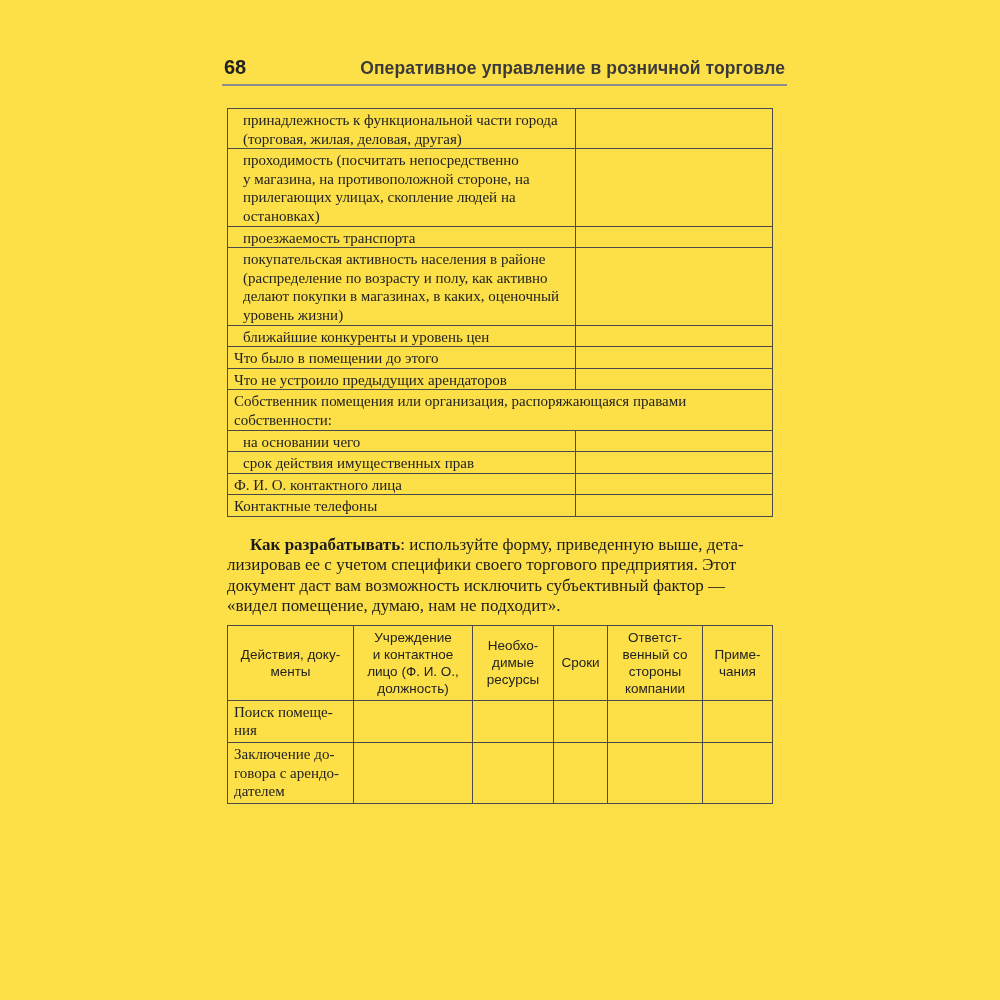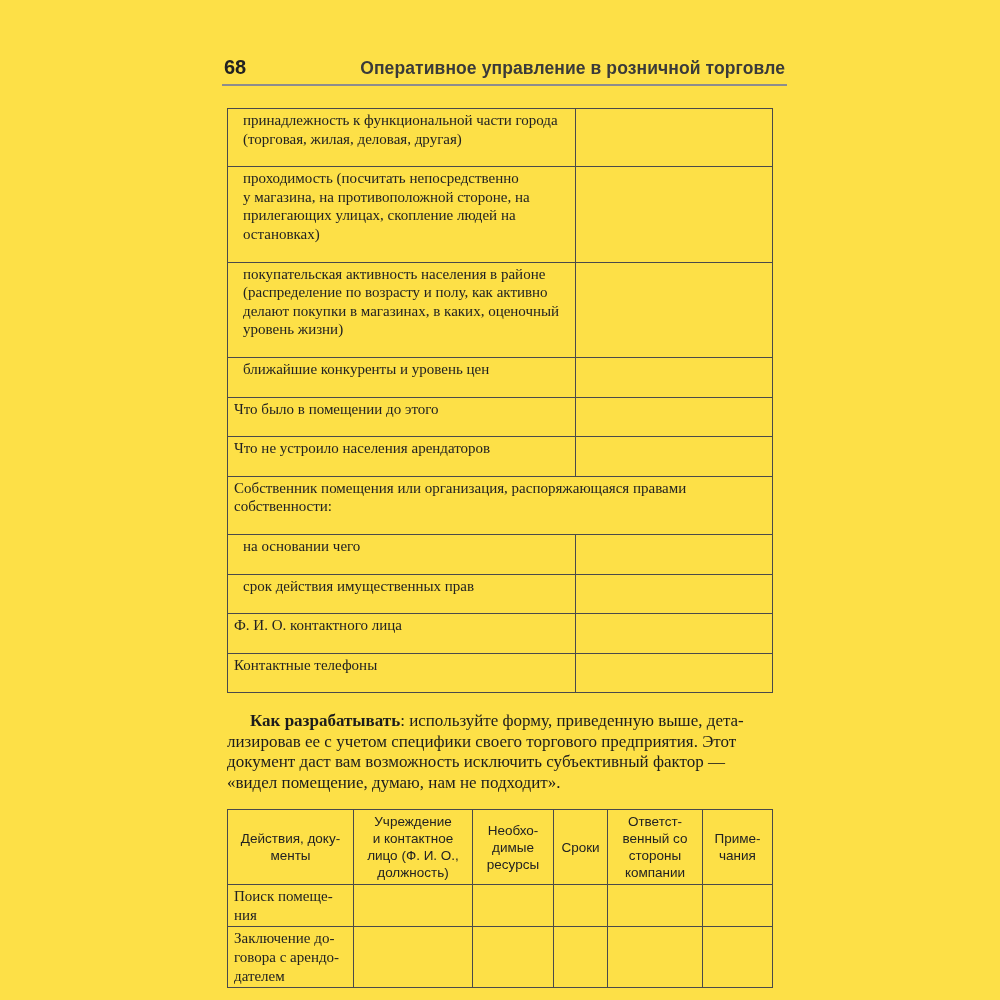--- a/index.html
+++ b/index.html
@@ -22,33 +22,33 @@
   .pagenum{font-size:20px;font-weight:bold;color:#222;}
   .runtitle{font-size:17.5px;font-weight:bold;color:#3a3a3a;letter-spacing:0.1px;}
   .headrule{width:565px;margin-left:-5px;height:2px;background:#8d8d8d;margin-top:5px;}
 
   
   table{border-collapse:collapse;table-layout:fixed;}
   .t1{margin-top:22px;width:546px;}
   .t1 td{
     border:1px solid #4a4a4a;
     font-size:15px;line-height:18.6px;
-    padding:2px 4px 18px 6px;
+    padding:2px 4px 0 6px;
     vertical-align:top;
     white-space:pre-line;
     color:#222;
   }
   .t1 .col-label{width:348px;}
   .t1 .col-blank{width:197px;}
   .t1 td.ind{padding-left:15px;}
   .t1 td.blank{padding:0;}
 
   
   .para{
-    margin:18px 0 16px 0;width:545px;
+    margin:18px 0 8px 0;width:545px;
     font-size:17px;line-height:20.5px;
     white-space:pre-line;
     text-indent:23px;
     color:#1c1c1c;
   }
   .para .lead{font-weight:bold;}
 
   
   .secheading{
     margin:24px 0 10px 0;width:560px;
@@ -104,36 +104,40 @@
         <td class="blank"></td>
       </tr>
       <tr>
         <td class="ind">проходимость (посчитать непосредственно
 у магазина, на противоположной стороне, на
 прилегающих улицах, скопление людей на
 остановках)</td>
         <td class="blank"></td>
       </tr>
       <tr>
+        <td class="ind">проезжаемость транспорта</td>
+        <td class="blank"></td>
+      </tr>
+      <tr>
         <td class="ind">покупательская активность населения в районе
 (распределение по возрасту и полу, как активно
 делают покупки в магазинах, в каких, оценочный
 уровень жизни)</td>
         <td class="blank"></td>
       </tr>
       <tr>
         <td class="ind">ближайшие конкуренты и уровень цен</td>
         <td class="blank"></td>
       </tr>
       <tr>
         <td>Что было в помещении до этого</td>
         <td class="blank"></td>
       </tr>
       <tr>
-        <td>Что не устроило населения арендаторов</td>
+        <td>Что не устроило предыдущих арендаторов</td>
         <td class="blank"></td>
       </tr>
       <tr>
         <td colspan="2">Собственник помещения или организация, распоряжающаяся правами
 собственности:</td>
       </tr>
       <tr>
         <td class="ind">на основании чего</td>
         <td class="blank"></td>
       </tr>

